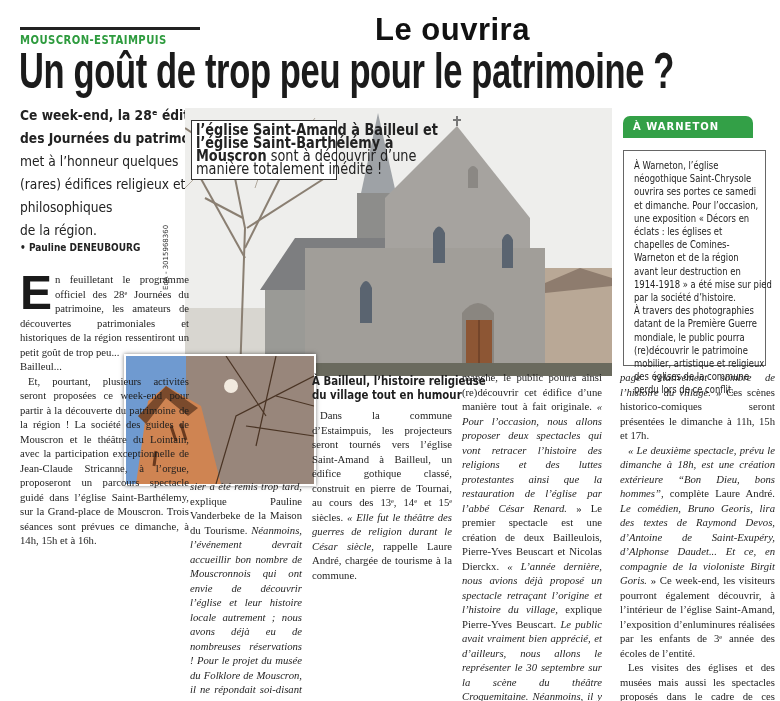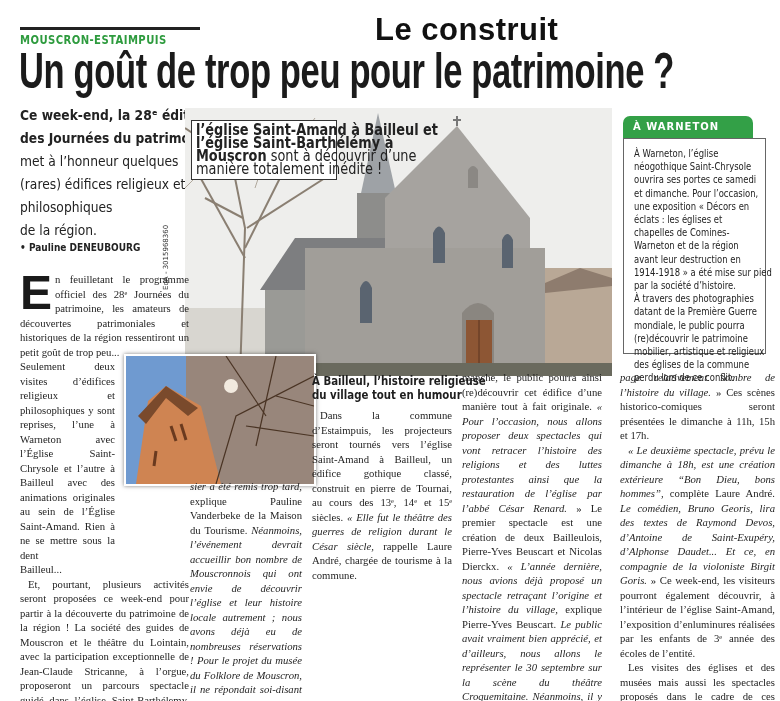--- a/index.html
+++ b/index.html
@@ -24,29 +24,29 @@
   .col3{left:312px;top:370px;width:140px;}
   .col4{left:462px;top:370px;width:140px;}
   .col5{left:620px;top:370px;width:155px;}
   .subhead{font-family:"DejaVu Sans",sans-serif;font-weight:bold;font-size:12px;line-height:14px;margin:4px 0 6px 0 !important;transform:scaleX(0.85);transform-origin:left top;white-space:nowrap;text-align:left;}
   .photo-main{left:185px;top:108px;width:427px;height:268px;overflow:hidden;}
   .photo-small{left:124px;top:354px;width:188px;height:128px;border:2px solid #fff;box-shadow:0 0 4px rgba(0,0,0,0.5);overflow:hidden;}
   .caption-box{left:191px;top:120px;width:136px;padding:3px 4px;background:#fff;border:1px solid #333;font-family:"DejaVu Sans",sans-serif;font-size:15px;line-height:13px;color:#222;}
   .caption-box .ln{display:block;white-space:nowrap;transform:scaleX(0.86);transform-origin:left top;}
   .credit{left:162px;top:290px;width:70px;font-family:"DejaVu Sans",sans-serif;font-size:7px;color:#333;transform:rotate(-90deg);transform-origin:left top;white-space:nowrap;}
   .box-tab{left:623px;top:116px;width:120px;height:22px;background:#33a047;border-radius:7px 7px 0 0;color:#fff;font-family:"DejaVu Sans",sans-serif;font-weight:bold;font-size:10px;line-height:22px;padding-left:10px;letter-spacing:1px;}
-  .box{left:623px;top:138px;width:143px;height:216px;border:1.5px solid #666;padding:8px 0 0 10px;box-sizing:border-box;font-family:"DejaVu Sans",sans-serif;font-size:9.6px;line-height:13.2px;color:#222;}
+  .box{left:623px;top:150px;width:143px;height:216px;border:1.5px solid #666;padding:8px 0 0 10px;box-sizing:border-box;font-family:"DejaVu Sans",sans-serif;font-size:9.6px;line-height:13.2px;color:#222;}
   .box .ln{display:block;white-space:nowrap;transform:scaleX(0.88);transform-origin:left top;}
 </style>
 </head>
 <body>
 
 <div class="abs rule-top"></div>
 <div class="abs section">MOUSCRON-ESTAIMPUIS</div>
-<div class="abs paper">Le construit</div>
+<div class="abs paper">Le ouvrira</div>
 <div class="abs headline">Un goût de trop peu pour le patrimoine ?</div>
 
 <div class="abs lead">
   <b class="ln">Ce week-end, la 28ᵉ édition</b>
   <b class="ln">des Journées du patrimoine</b>
   <span class="ln">met à l’honneur quelques</span>
   <span class="ln">(rares) édifices religieux et</span>
   <span class="ln">philosophiques</span>
   <span class="ln">de la région.</span>
 </div>
@@ -140,21 +140,20 @@
   <span class="ln">mondiale, le public pourra</span>
   <span class="ln">(re)découvrir le patrimoine</span>
   <span class="ln">mobilier, artistique et religieux</span>
   <span class="ln">des églises de la commune</span>
   <span class="ln">perdu lors de ce conflit.</span>
 </div>
 
 <div class="abs col col1">
   <span class="dropcap">E</span>
   <p>n feuilletant le programme officiel des 28ᵉ Journées du patrimoine, les amateurs de découvertes patrimoniales et historiques de la région ressentiront un petit goût de trop peu...</p>
-  <p class="narrow">Seulement deux visites d’édifices religieux et philosophiques y sont reprises, l’une à Warneton avec l’Église Saint-Chrysole et l’autre à Bailleul avec des animations originales au sein de l’Église Saint-Amand. Rien à ne se mettre sous la dent</p>
   <p>Bailleul...</p>
   <p class="ind"><span>Et, pourtant, plusieurs activités seront proposées ce week-end pour partir à la découverte du patrimoine de la région ! La société des guides de Mouscron et le théâtre du Lointain, avec la participation exceptionnelle de Jean-Claude Stricanne, à l’orgue, proposeront un parcours spectacle guidé dans l’église Saint-Barthélemy, sur la Grand-place de Mouscron. Trois séances sont prévues ce dimanche, à 14h, 15h et à 16h.</span></p>
 </div>
 
 <div class="abs col col2">
   <p><i>sier a été remis trop tard,</i><span> explique Pauline Vanderbeke de la Maison du Tourisme. </span><i>Néanmoins, l’événement devrait accueillir bon nombre de Mouscronnois qui ont envie de découvrir l’église et leur histoire locale autrement ; nous avons déjà eu de nombreuses réservations ! Pour le projet du musée du Folklore de Mouscron, il ne répondait soi-disant pas aux critères de la Région wallonne vu qu’il est un musée et, pas un édifice religieux...</i></p>
 </div>
 
 <div class="abs col col3">
   <p class="subhead"><span>À Bailleul, l’histoire religieuse</span><br><span>du village tout en humour</span></p>

